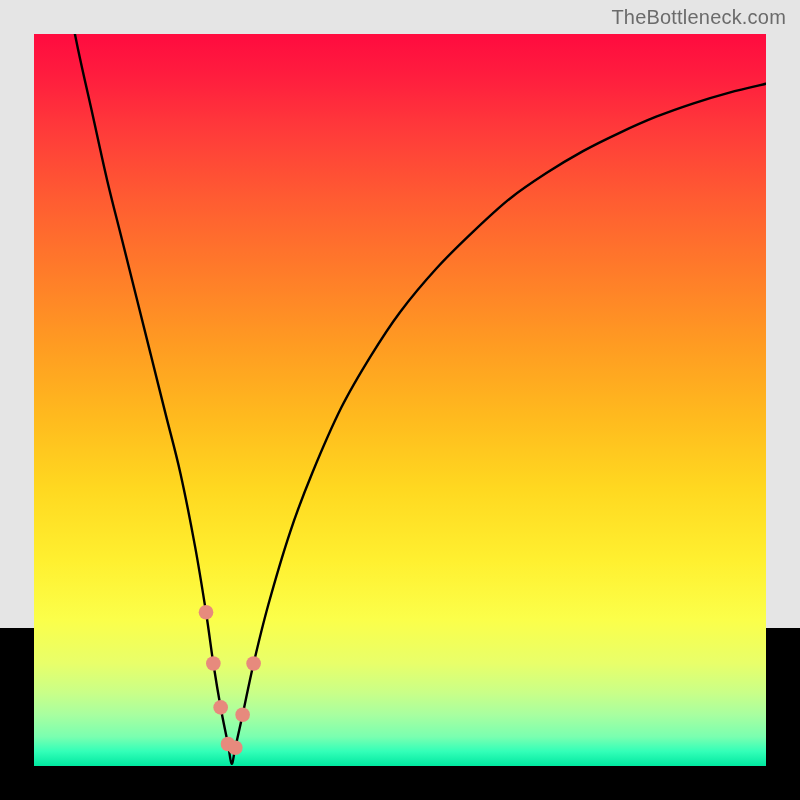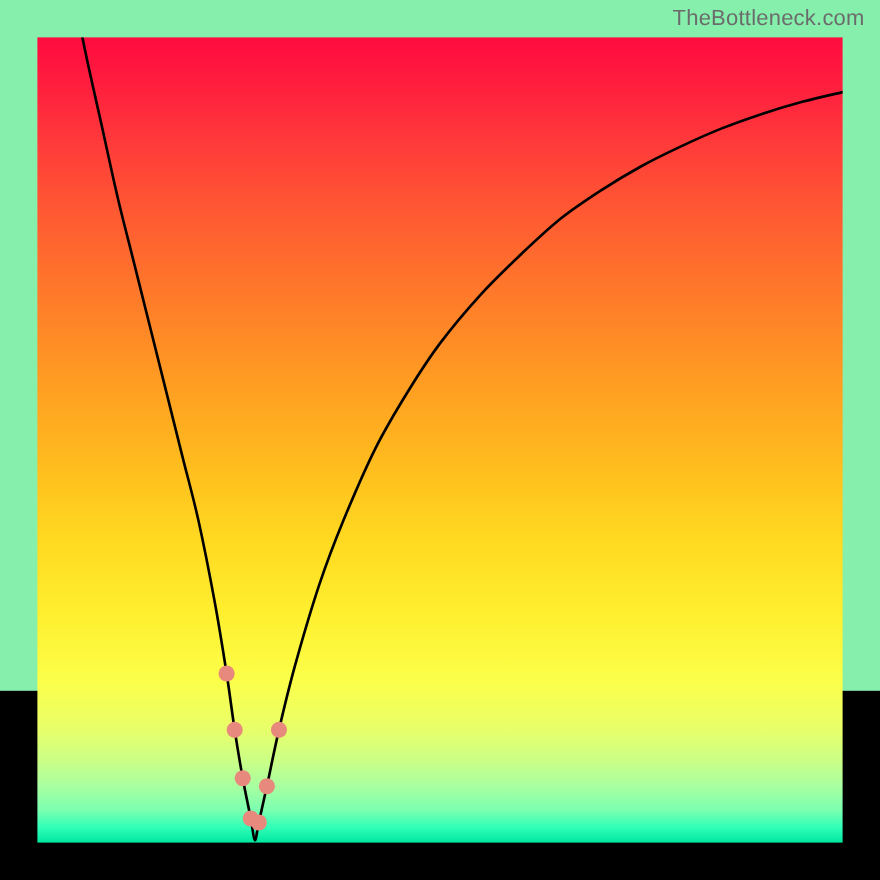--- a/index.html
+++ b/index.html
@@ -10,21 +10,21 @@
     background: #000000;
     overflow: hidden;
     font-family: Arial, Helvetica, sans-serif;
   }
   .frame {
     position: absolute;
     left: 0;
     top: 0;
     width: 800px;
     height: 628px;
-    background: #86efac;
+    background: #e5e5e5;
   }
   .plot-area {
     position: absolute;
     background: linear-gradient(to bottom,
       #ff0b3f 0%,
       #ff1e3e 6%,
       #ff3a3a 13%,
       #ff5a32 22%,
       #ff7a2a 32%,
       #ff9a22 42%,

